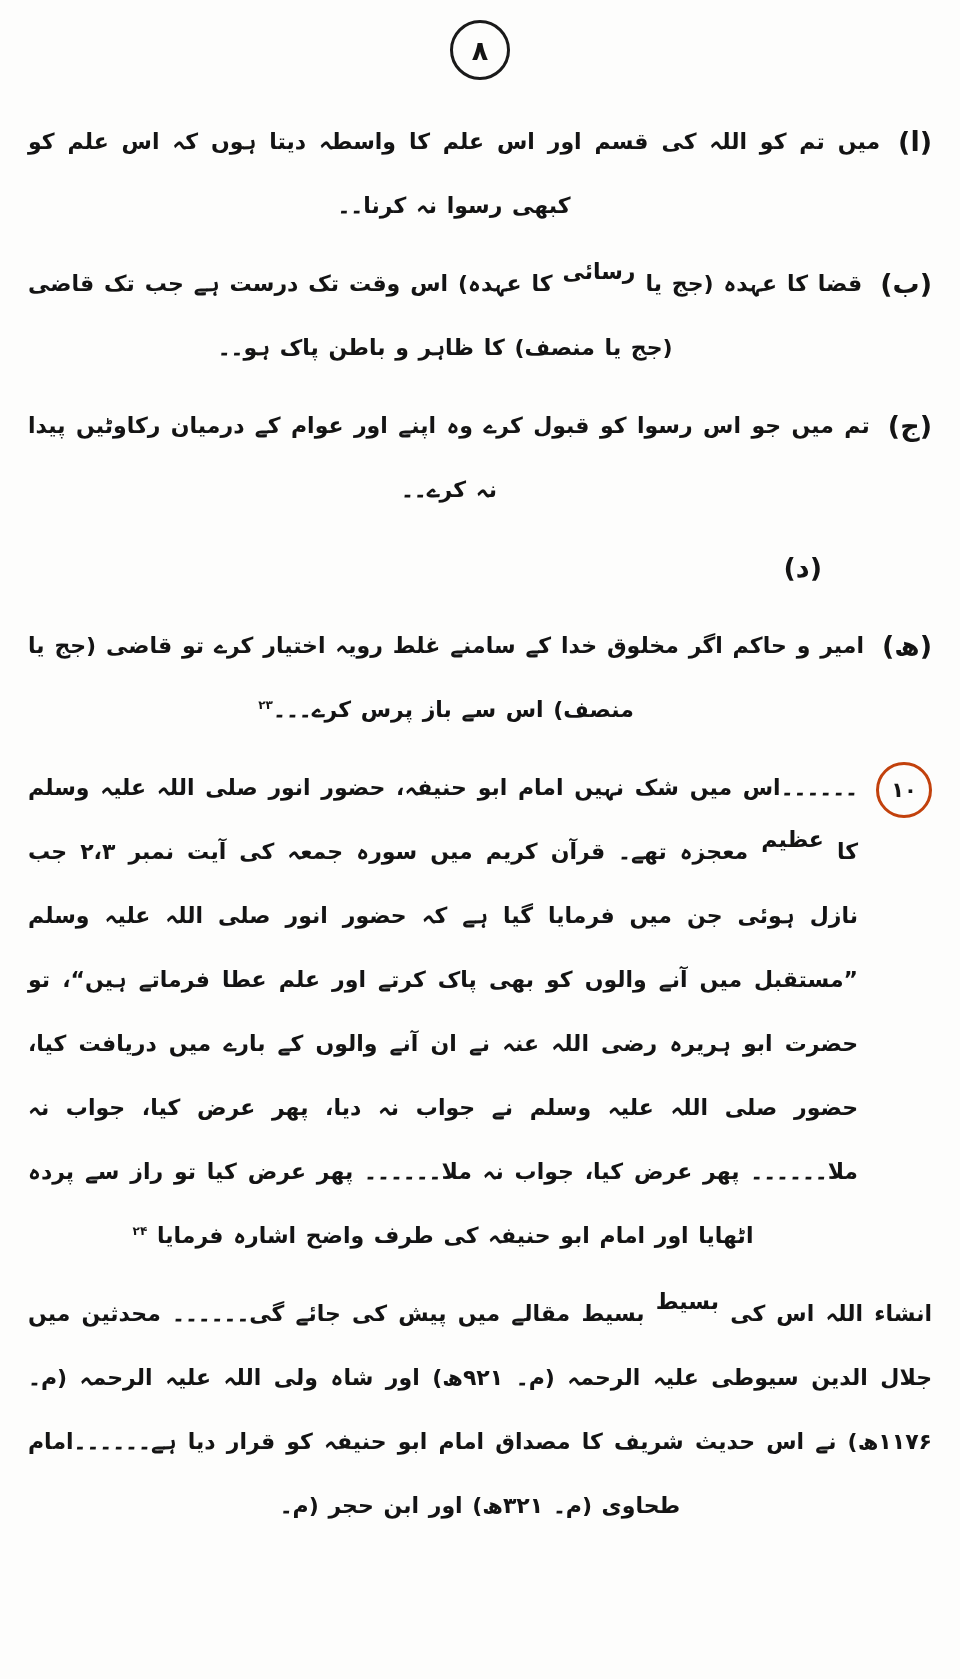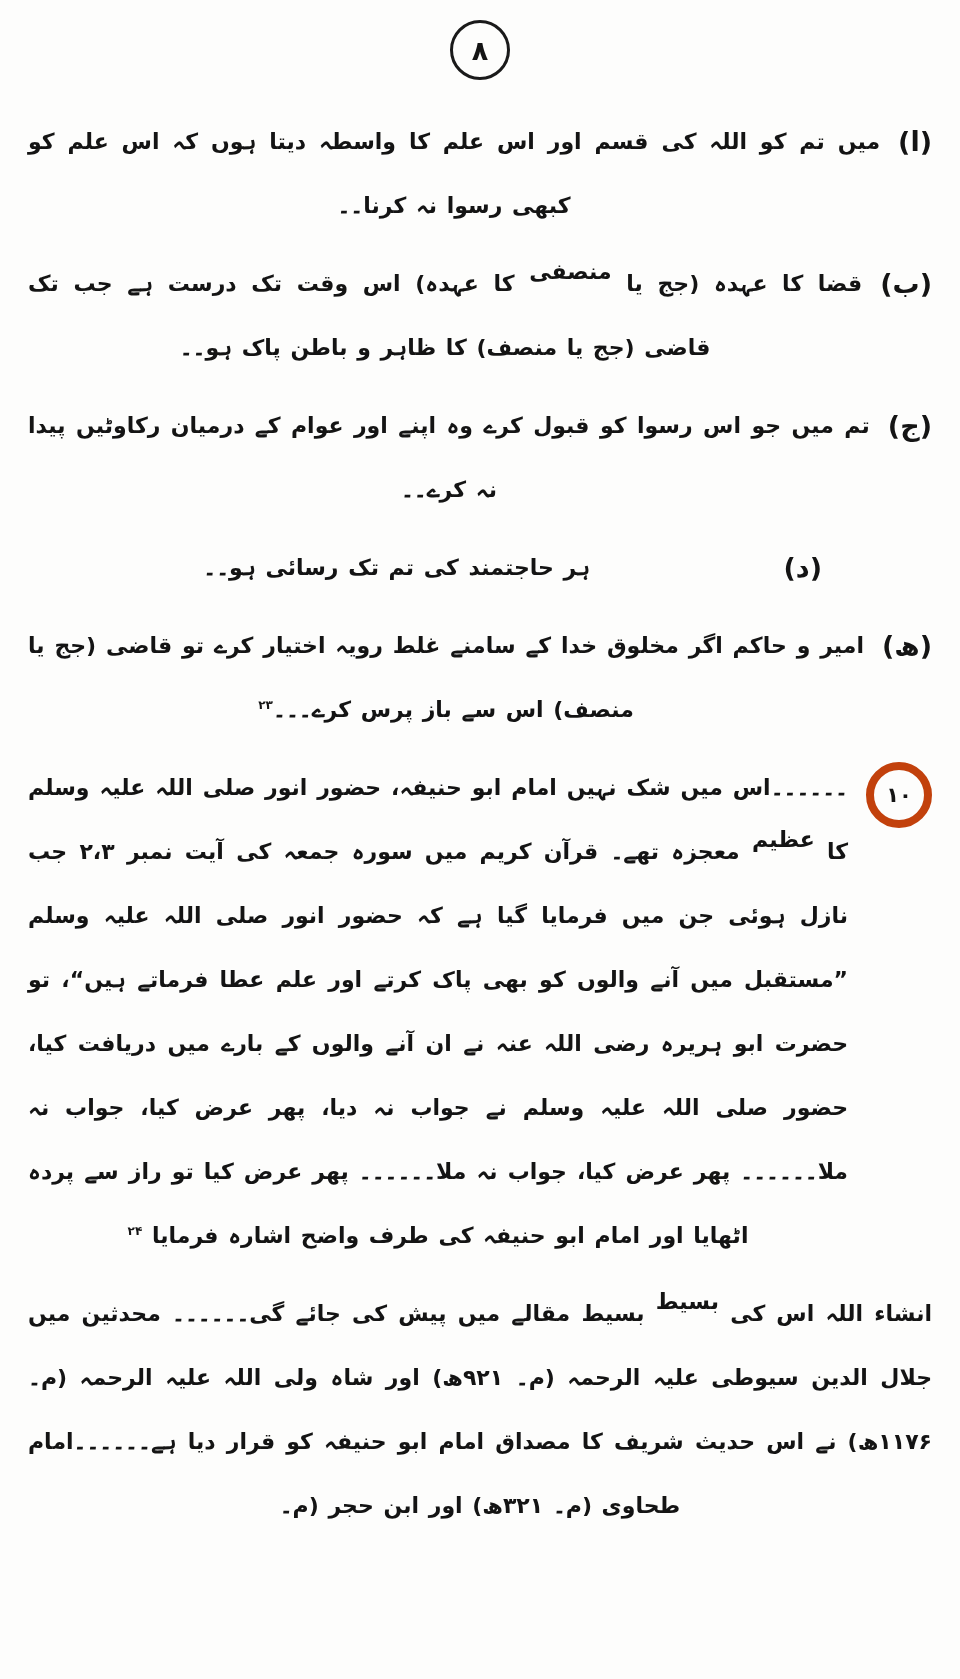--- a/index.html
+++ b/index.html
@@ -46,21 +46,21 @@
   .marker {
     flex: 0 0 auto;
     font-size: 27px;
     font-weight: 700;
     line-height: 64px;
     white-space: nowrap;
   }
   .marker.circled {
     width: 50px;
     height: 50px;
-    border: 8px solid #c2410c;
+    border: 3px solid #c2410c;
     border-radius: 50%;
     display: flex;
     align-items: center;
     justify-content: center;
     font-size: 21px;
     line-height: 1;
     margin-top: 6px;
   }
   .ptext {
     flex: 1 1 auto;
@@ -91,29 +91,28 @@
   <div class="page-num">
     <span>۸</span>
   </div>
   <main class="content">
       <div class="para">
         <span class="marker">(ا)</span>
         <div class="ptext">میں تم کو اللہ کی قسم اور اس علم کا واسطہ دیتا ہوں کہ اس علم کو کبھی رسوا نہ کرنا۔۔</div>
       </div>
       <div class="para">
         <span class="marker">(ب)</span>
-        <div class="ptext">قضا کا عہدہ (جج یا <span class="raised">منصفی</span> کا عہدہ) اس وقت تک درست ہے جب تک قاضی (جج یا منصف) کا ظاہر و باطن پاک ہو۔۔</div>
+        <div class="ptext">قضا کا عہدہ (جج یا <span class="raised">رسائی</span> کا عہدہ) اس وقت تک درست ہے جب تک قاضی (جج یا منصف) کا ظاہر و باطن پاک ہو۔۔</div>
       </div>
       <div class="para">
         <span class="marker">(ج)</span>
         <div class="ptext">تم میں جو اس رسوا کو قبول کرے وہ اپنے اور عوام کے درمیان رکاوٹیں پیدا نہ کرے۔۔</div>
       </div>
       <div class="para indent">
         <span class="marker">(د)</span>
-        <div class="ptext">ہر حاجتمند کی تم تک رسائی ہو۔۔</div>
       </div>
       <div class="para">
         <span class="marker">(ھ)</span>
         <div class="ptext">امیر و حاکم اگر مخلوق خدا کے سامنے غلط رویہ اختیار کرے تو قاضی (جج یا منصف) اس سے باز پرس کرے۔۔۔<sup>۲۳</sup></div>
       </div>
       <div class="para">
         <span class="marker circled">۱۰</span>
         <div class="ptext">۔۔۔۔۔۔اس میں شک نہیں امام ابو حنیفہ، حضور انور صلی اللہ علیہ وسلم کا <span class="raised">عظیم</span> معجزہ تھے۔ قرآن کریم میں سورہ جمعہ کی آیت نمبر ۲،۳ جب نازل ہوئی جن میں فرمایا گیا ہے کہ حضور انور صلی اللہ علیہ وسلم ”مستقبل میں آنے والوں کو بھی پاک کرتے اور علم عطا فرماتے ہیں“، تو حضرت ابو ہریرہ رضی اللہ عنہ نے ان آنے والوں کے بارے میں دریافت کیا، حضور صلی اللہ علیہ وسلم نے جواب نہ دیا، پھر عرض کیا، جواب نہ ملا۔۔۔۔۔۔ پھر عرض کیا، جواب نہ ملا۔۔۔۔۔۔ پھر عرض کیا تو راز سے پردہ اٹھایا اور امام ابو حنیفہ کی طرف واضح اشارہ فرمایا <sup>۲۴</sup></div>
       </div>
       <div class="para no-marker">

